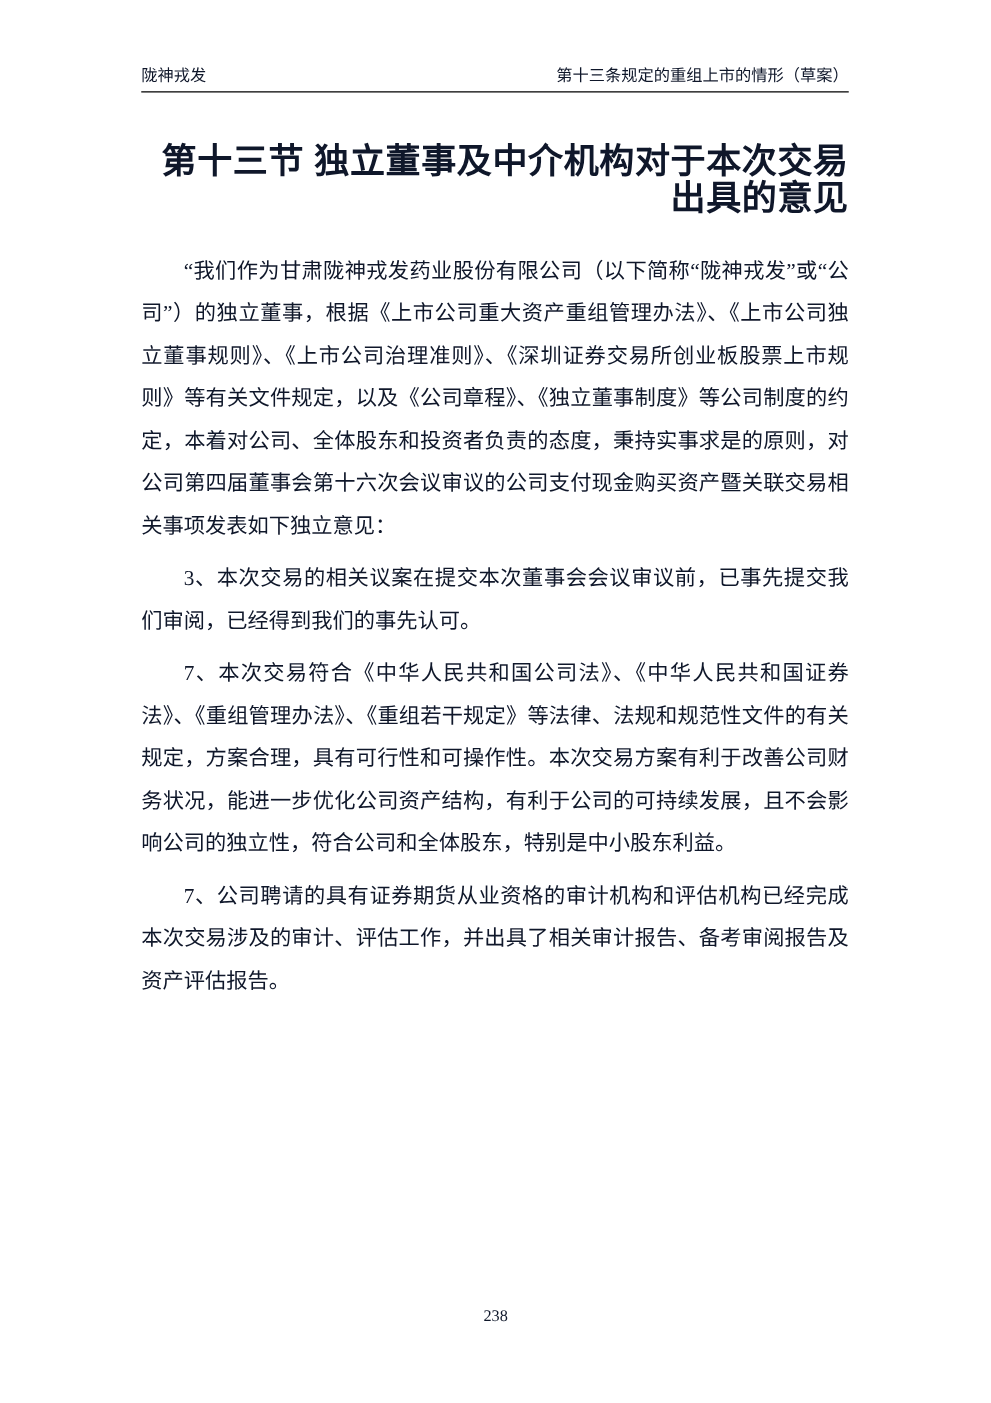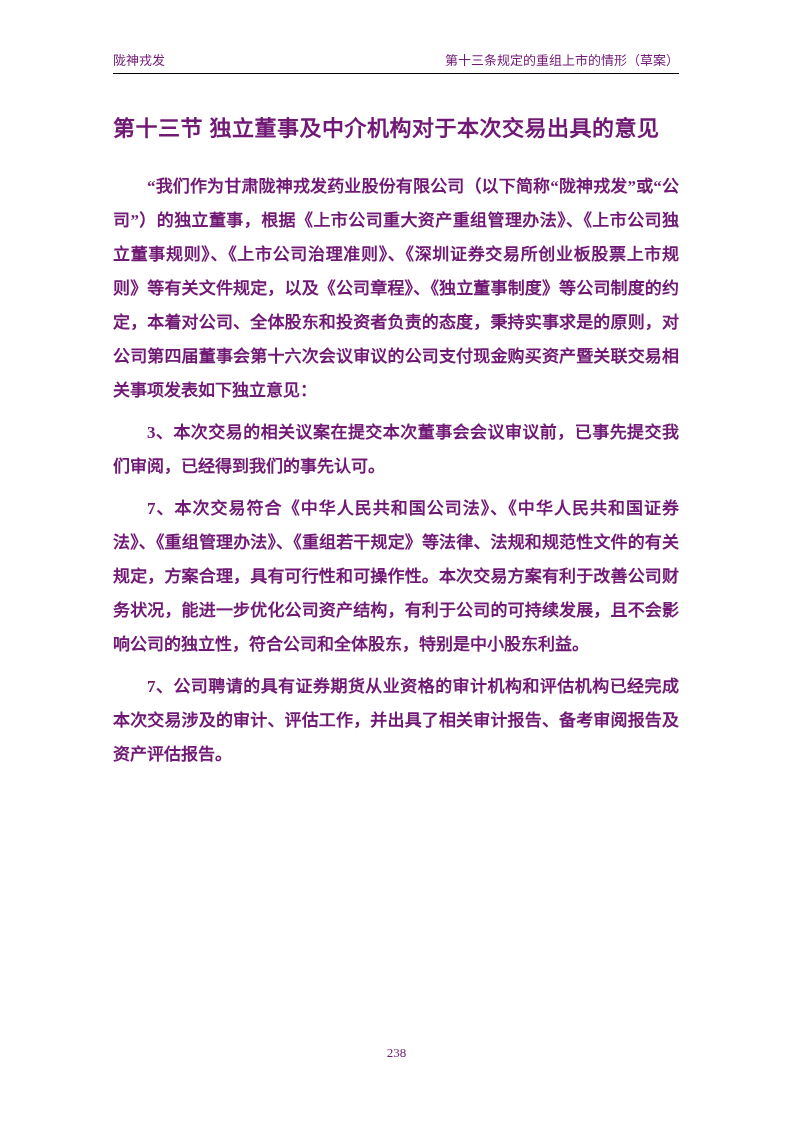--- a/index.html
+++ b/index.html
@@ -6,64 +6,63 @@
     margin: 0;
     padding: 0;
     background: #ffffff;
   }
   .page {
     position: relative;
     width: 793px;
     height: 1122px;
     margin: 0 auto;
     background: #ffffff;
-    color: #701a75;
+    color: #0f172a;
     box-sizing: border-box;
     padding: 0 114px 0 113px;
     overflow: hidden;
     font-family: "Liberation Serif", "DejaVu Serif", serif;
   }
   .page-header {
     display: flex;
     justify-content: space-between;
     align-items: flex-end;
     padding-top: 53px;
     padding-bottom: 5px;
     border-bottom: 1.5px solid #000000;
     font-size: 13px;
     line-height: 15px;
   }
   .chapter-title {
     margin: 40px 0 0 0;
     font-family: "Liberation Sans", "DejaVu Sans", sans-serif;
     font-weight: 700;
-    font-size: 22px;
+    font-size: 28px;
     line-height: 30px;
-    text-align: left;
+    text-align: right;
     letter-spacing: 0.5px;
   }
   .section-heading {
     margin: 31px 0 0 0;
     font-family: "Liberation Sans", "DejaVu Sans", sans-serif;
     font-weight: 700;
     font-size: 18px;
     line-height: 25px;
     text-align: left;
   }
   .body-text {
     margin-top: 26px;
   }
   .body-text p {
     margin: 0 0 8px 0;
     font-size: 17px;
     line-height: 34px;
     text-align: justify;
     text-justify: inter-character;
     text-indent: 2em;
-    font-weight: bold;
   }
   .page-footer {
     position: absolute;
     left: 0;
     bottom: 62px;
     width: 100%;
     text-align: center;
     font-size: 13px;
     line-height: 15px;
   }

